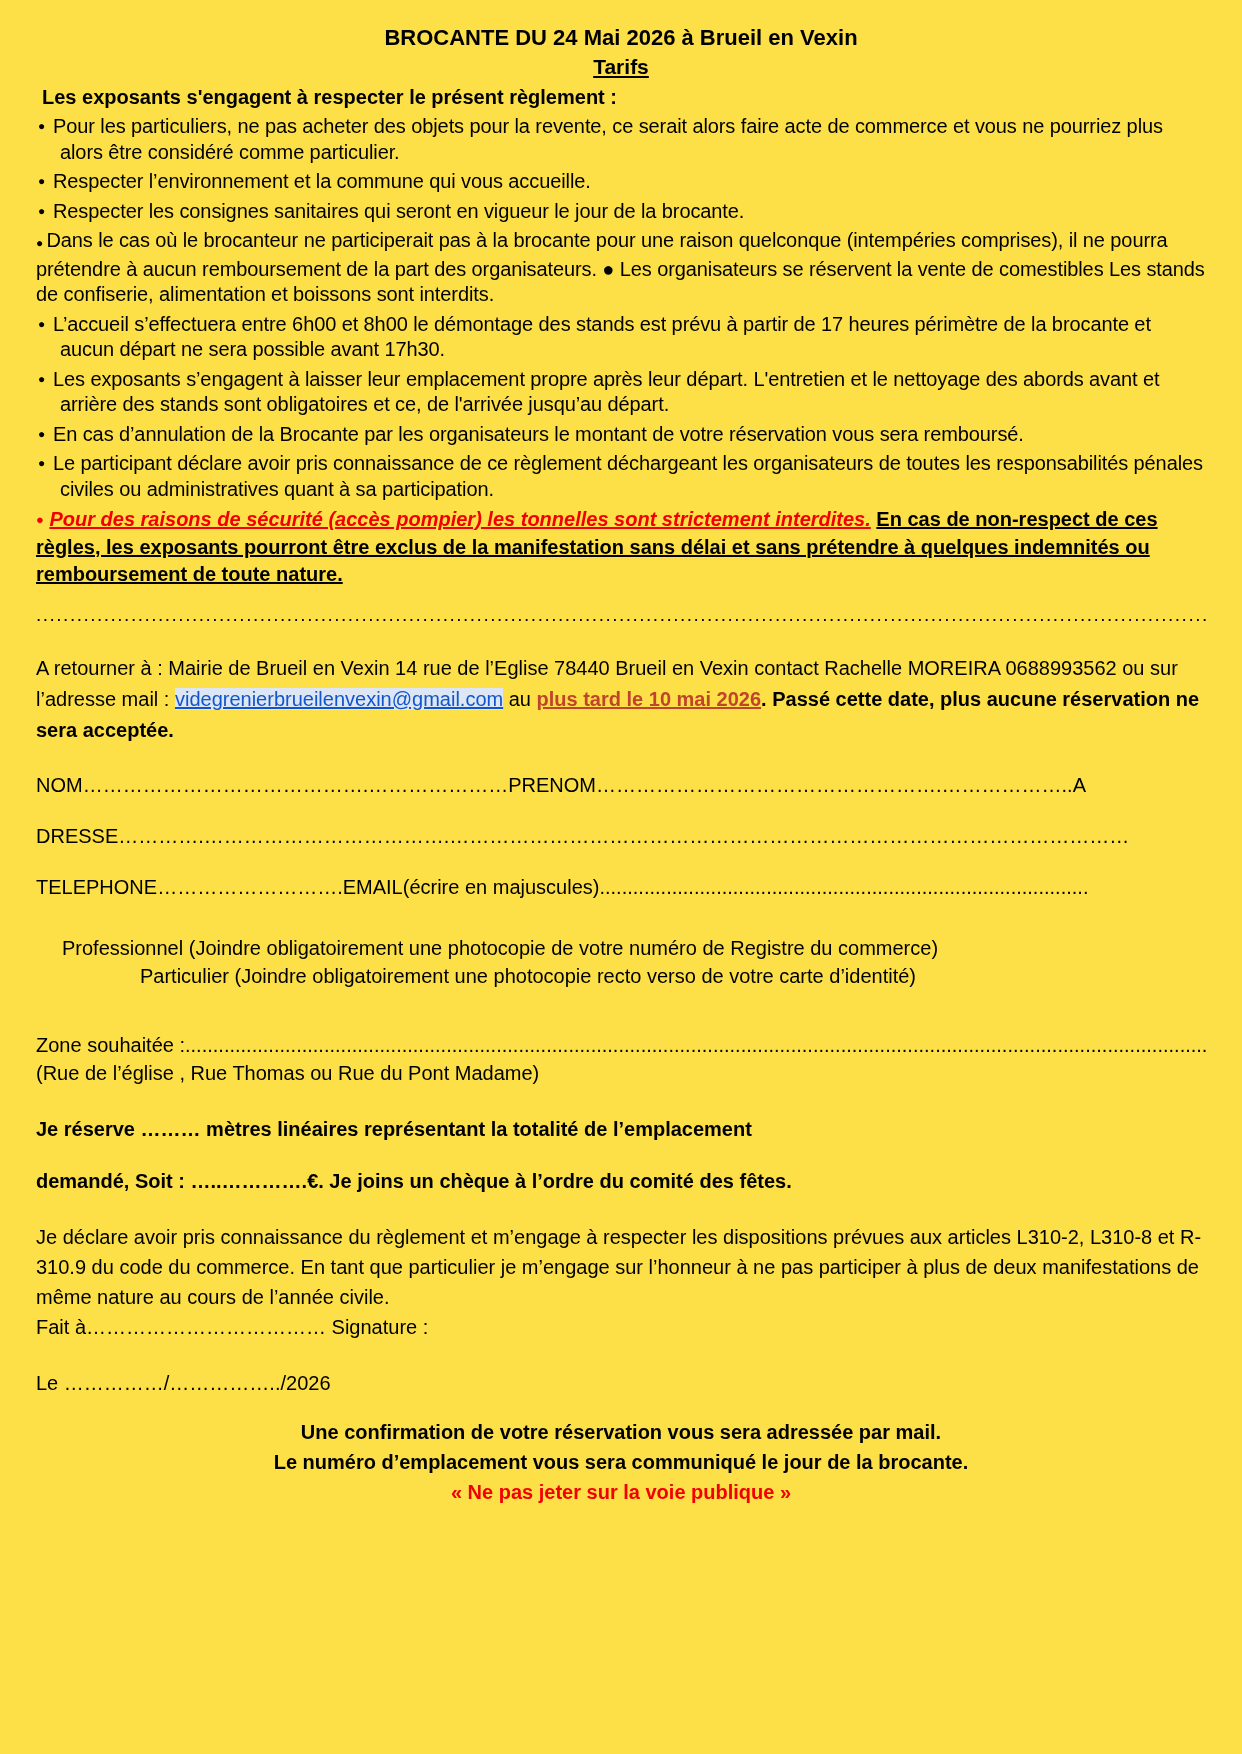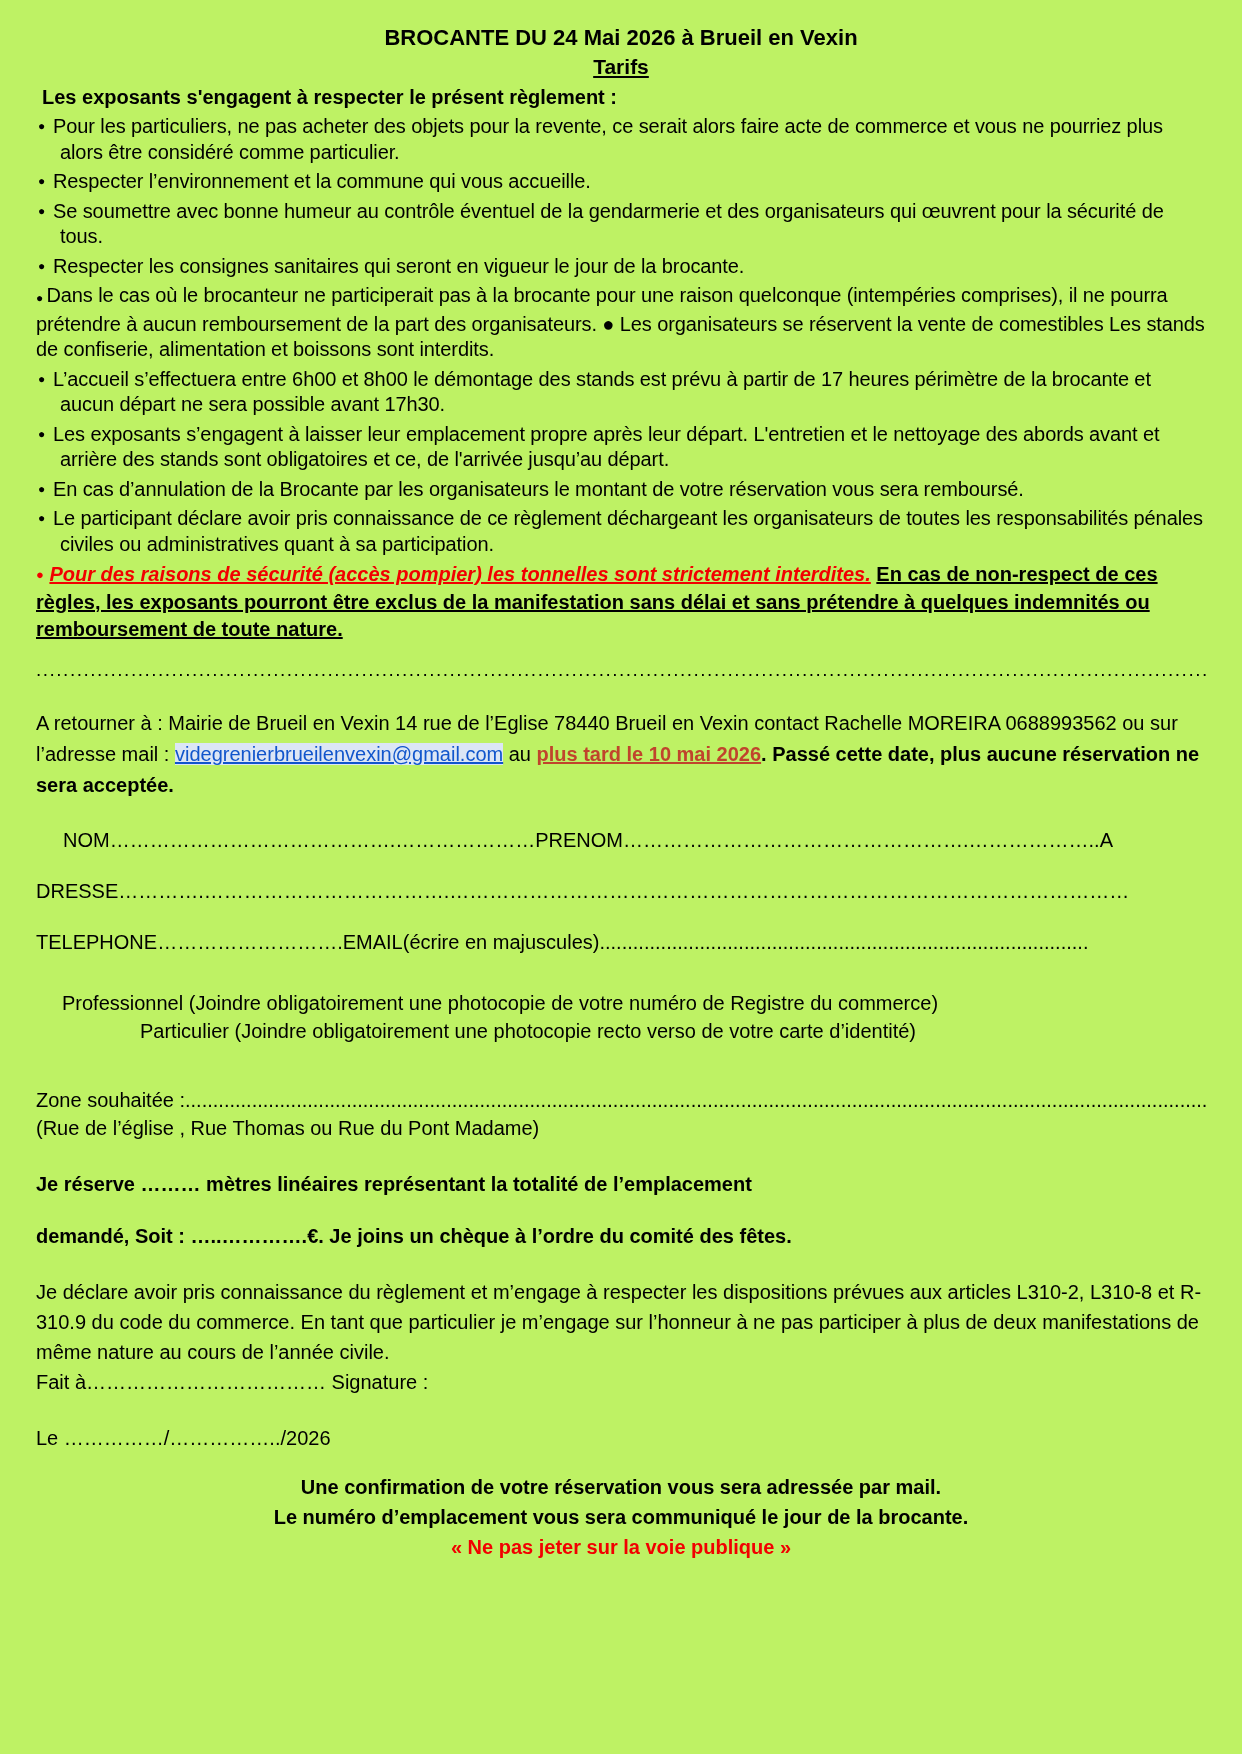--- a/index.html
+++ b/index.html
@@ -1,20 +1,20 @@
 <!DOCTYPE html>
 <html lang="fr" style="--bright_red: #f20000; --brick_red: #c0442c; --link_blue: #1155cc; --link_bg: #dce6f5;"><head>
 <meta charset="utf-8">
 <style>
   html,body{margin:0;padding:0;background:#fff;}
   .page{
     position:relative;
     width:1242px;height:1754px;
     margin:0 auto;
-    background:#bef264;
+    background:#fde047;
     overflow:hidden;
     box-sizing:border-box;
     padding:24px 36px 0 36px;
     font-family:"Liberation Sans",sans-serif;
     color:#000;
     font-size:20px;
   }
   .bold{font-weight:bold;}
   .title{font-size:22px;font-weight:bold;text-align:center;line-height:28px;}
   .subtitle{text-align:center;line-height:26px;margin-top:2px;}
@@ -76,21 +76,21 @@
     background:var(--link_bg,#dce6f5);
     cursor:pointer;
   }
   .deadline{
     color:var(--brick_red,#c0442c);
     font-weight:bold;
     text-decoration:underline;
   }
 
   .formline{white-space:nowrap;overflow:hidden;line-height:26px;}
-  .nom{margin-top:26px;margin-left:27px;}
+  .nom{margin-top:26px;}
   .adresse{margin-top:25px;}
   .tel{margin-top:25px;}
   .professionnel{margin-top:34px;margin-left:26px;line-height:28px;}
   .particulier{margin-top:0px;margin-left:104px;line-height:28px;}
   .zone{margin-top:42px;}
   .zone-note{margin-top:2px;line-height:26px;}
   .reserve{margin-top:30px;font-weight:bold;line-height:26px;}
   .soit{margin-top:26px;font-weight:bold;line-height:26px;}
   .declaration{margin:28px 0 0 0;line-height:30px;}
   .fait{line-height:30px;white-space:nowrap;overflow:hidden;}
@@ -108,21 +108,20 @@
   <div class="subtitle">
     <span>Tarifs</span>
   </div>
 
 
   <div class="intro">Les exposants s'engagent à respecter le présent règlement :</div>
 
   <ul class="doclist rules">
     <li>Pour les particuliers, ne pas acheter des objets pour la revente, ce serait alors faire acte de commerce et vous ne pourriez plus alors être considéré comme particulier.</li>
     <li>Respecter l’environnement et la commune qui vous accueille.</li>
-    <li>Se soumettre avec bonne humeur au contrôle éventuel de la gendarmerie et des organisateurs qui œuvrent pour la sécurité de tous.</li>
     <li>Respecter les consignes sanitaires qui seront en vigueur le jour de la brocante.</li>
     <li class="flush">Dans le cas où le brocanteur ne participerait pas à la brocante pour une raison quelconque (intempéries comprises), il ne pourra prétendre à aucun remboursement de la part des organisateurs. ● Les organisateurs se réservent la vente de comestibles Les stands de confiserie, alimentation et boissons sont interdits.</li>
     <li>L’accueil s’effectuera entre 6h00 et 8h00 le démontage des stands est prévu à partir de 17 heures périmètre de la brocante et aucun départ ne sera possible avant 17h30.</li>
     <li>Les exposants s’engagent à laisser leur emplacement propre après leur départ. L'entretien et le nettoyage des abords avant et arrière des stands sont obligatoires et ce, de l'arrivée jusqu’au départ.</li>
     <li>En cas d’annulation de la Brocante par les organisateurs le montant de votre réservation vous sera remboursé.</li>
     <li>Le participant déclare avoir pris connaissance de ce règlement déchargeant les organisateurs de toutes les responsabilités pénales civiles ou administratives quant à sa participation.</li>
   </ul>
 
   <div class="security">
     <span class="bullet-red">●</span>

